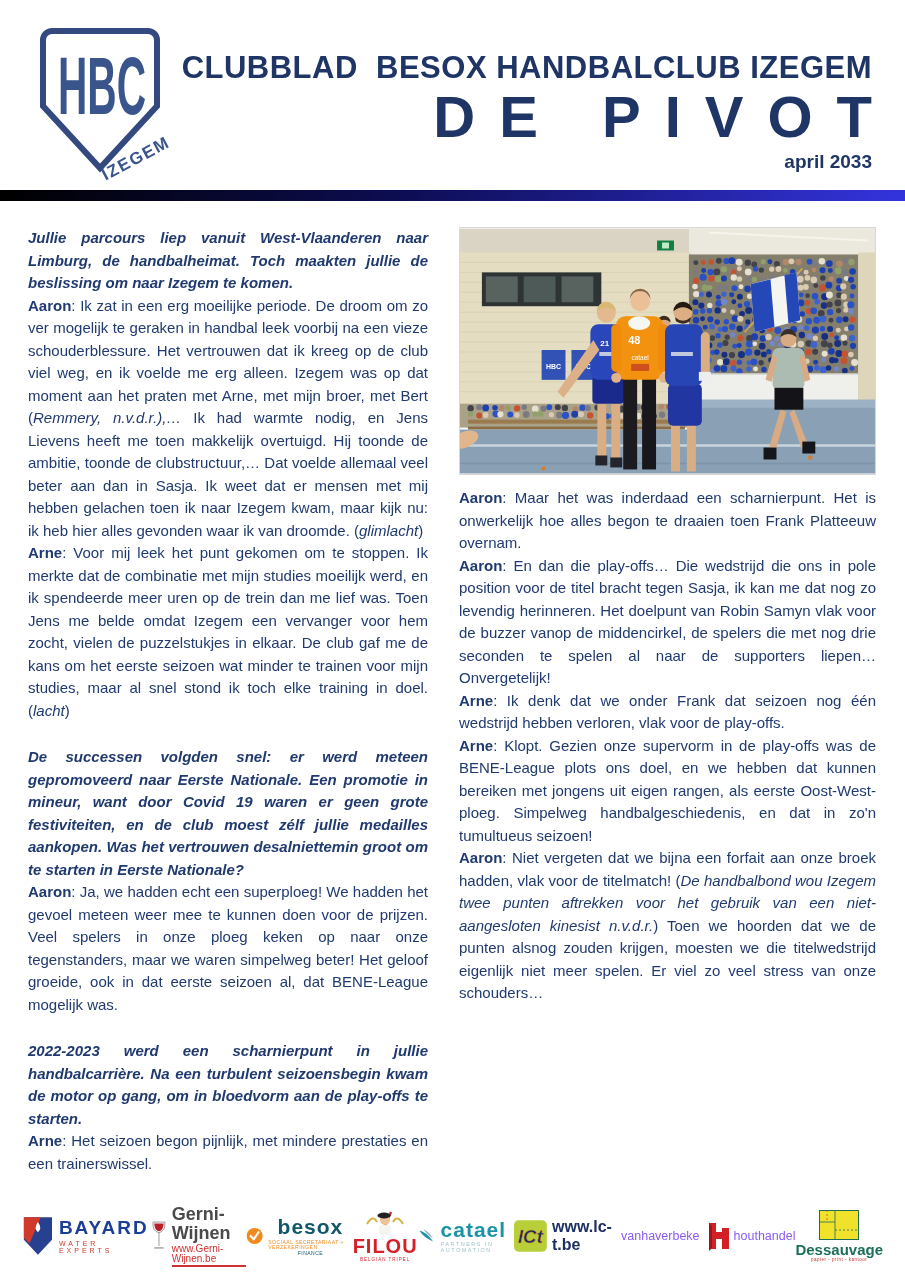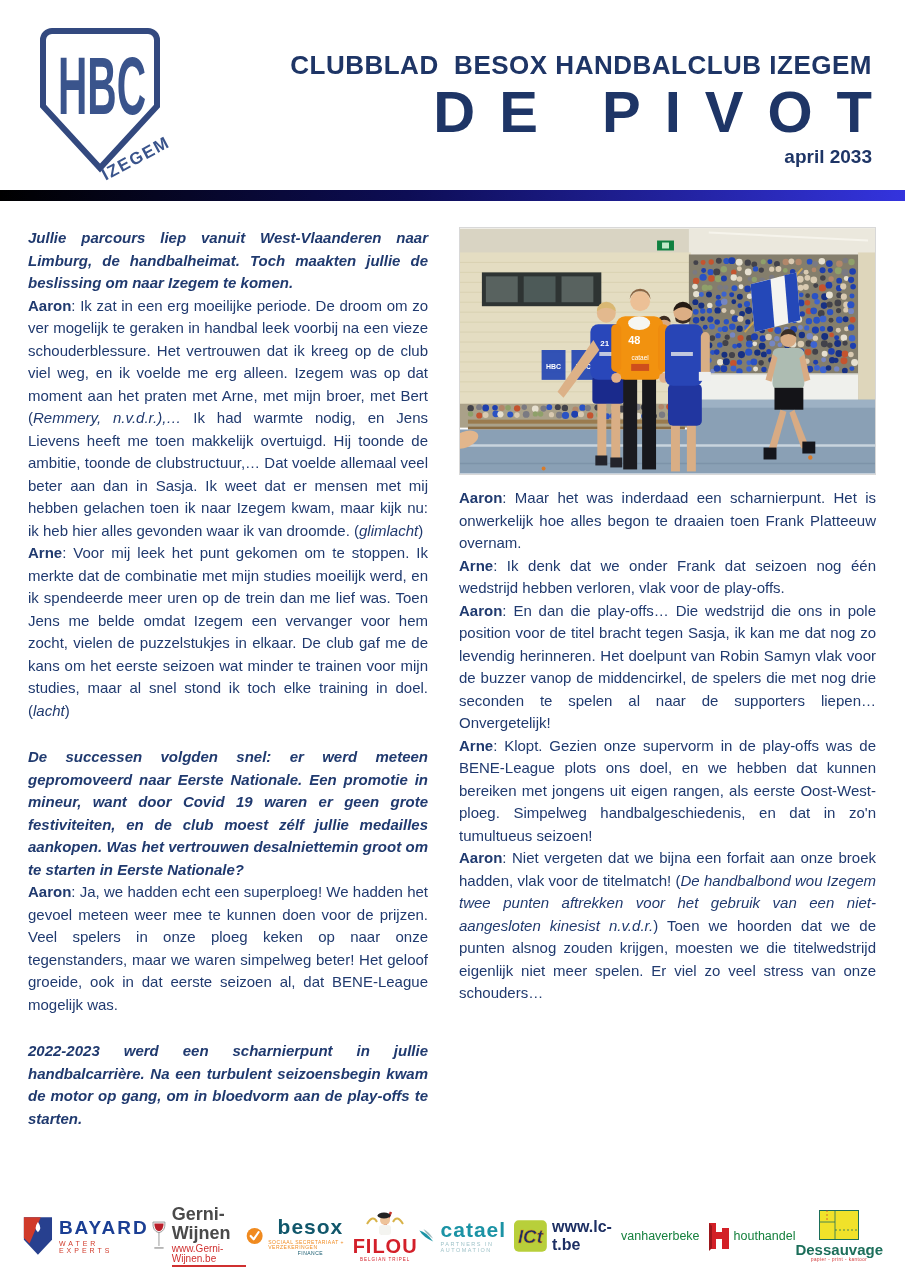--- a/index.html
+++ b/index.html
@@ -4,21 +4,21 @@
 <style>
   html,body{margin:0;padding:0;}
   body{
     width:905px;height:1280px;position:relative;background:#ffffff;
     font-family:"Liberation Sans", sans-serif;overflow:hidden;
   }
   
   .header{position:relative;height:190px;}
   .logo{position:absolute;left:40px;top:26px;width:140px;height:160px;}
   .head-text{position:absolute;right:33px;top:50px;text-align:right;color:#1e3566;}
-  .mag-line{font-size:26px;font-weight:700;letter-spacing:.5px;white-space:pre;}
+  .mag-line{font-size:31px;font-weight:700;letter-spacing:.5px;white-space:pre;}
   .big-title{font-size:58px;font-weight:700;letter-spacing:24px;margin-right:-24px;line-height:1.08;white-space:nowrap;}
   .issue-date{font-size:19px;font-weight:700;margin-top:2px;}
   .grad-bar{height:11px;width:100%;background:linear-gradient(90deg,#000000 0%,#0d0d55 45%,#3434de 100%);}
   
   .main{display:flex;gap:31px;padding:26px 29px 0 28px;}
   .col{width:420px;color:#203a6f;font-size:15px;line-height:22.5px;}
   .col-right{width:417px;}
   .para{margin:0;text-align:justify;}
   .question{font-weight:700;font-style:italic;}
   .gap{margin-top:24px;}
@@ -35,21 +35,21 @@
   .gerni-name{font-size:18px;font-weight:700;color:#4a4a4a;}
   .gerni-url{font-size:10px;color:#d03030;border-bottom:2px solid #d03030;margin-top:1px;}
   .besox-name{font-size:21px;font-weight:700;color:#11576b;letter-spacing:1px;}
   .besox-tag1{font-size:5px;color:#f08a1f;letter-spacing:.5px;margin-top:2px;}
   .besox-tag2{font-size:5px;color:#11576b;letter-spacing:.5px;}
   .filou-name{font-size:20px;font-weight:800;color:#d3202a;letter-spacing:1px;}
   .filou-tag{font-size:4.5px;color:#d3202a;letter-spacing:1px;margin-top:1px;}
   .catael-name{font-size:21px;font-weight:700;color:#1b93a5;letter-spacing:1px;}
   .catael-tag{font-size:5.5px;color:#9fc3c9;letter-spacing:1.5px;margin-top:1px;}
   .lct-url{font-size:16px;font-weight:700;color:#1d2f63;}
-  .vh-txt{font-size:12.5px;color:#15803d;}
+  .vh-txt{font-size:12.5px;color:#8b5cf6;}
   .des-name{font-size:15px;font-weight:700;color:#1c6e5a;margin-top:2px;}
   .des-tag{font-size:4.5px;color:#d03030;letter-spacing:.5px;}
 </style>
 </head>
 <body>
 
 <div class="header">
   <svg class="logo" viewBox="0 0 140 160">
     <path d="M12 5 h96 a9 9 0 0 1 9 9 v66 l-57 62 l-57 -62 v-66 a9 9 0 0 1 9 -9 z" fill="#ffffff" stroke="#33497f" stroke-width="6"></path>
     <text x="62" y="88" font-size="82" font-weight="bold" fill="#3a548c" text-anchor="middle" textLength="88" lengthAdjust="spacingAndGlyphs">HBC</text>
@@ -64,20 +64,21 @@
 <div class="grad-bar"></div>
 
 <div class="main">
   <div class="col">
       <p class="para question"><span>Jullie parcours liep vanuit West-Vlaanderen naar Limburg, de handbalheimat. Toch maakten jullie de beslissing om naar Izegem te komen.</span></p>
       <p class="para"><span class="b">Aaron</span><span>: Ik zat in een erg moeilijke periode. De droom om zo ver mogelijk te geraken in handbal leek voorbij na een vieze schouderblessure. Het vertrouwen dat ik kreeg op de club viel weg, en ik voelde me erg alleen. Izegem was op dat moment aan het praten met Arne, met mijn broer, met Bert (</span><span class="i">Remmery, n.v.d.r.),…</span><span> Ik had warmte nodig, en Jens Lievens heeft me toen makkelijk overtuigd. Hij toonde de ambitie, toonde de clubstructuur,… Dat voelde allemaal veel beter aan dan in Sasja. Ik weet dat er mensen met mij hebben gelachen toen ik naar Izegem kwam, maar kijk nu: ik heb hier alles gevonden waar ik van droomde. (</span><span class="i">glimlacht</span><span>)</span></p>
       <p class="para"><span class="b">Arne</span><span>: Voor mij leek het punt gekomen om te stoppen. Ik merkte dat de combinatie met mijn studies moeilijk werd, en ik spendeerde meer uren op de trein dan me lief was. Toen Jens me belde omdat Izegem een vervanger voor hem zocht, vielen de puzzelstukjes in elkaar. De club gaf me de kans om het eerste seizoen wat minder te trainen voor mijn studies, maar al snel stond ik toch elke training in doel. (</span><span class="i">lacht</span><span>)</span></p>
       <p class="para question gap"><span>De successen volgden snel: er werd meteen gepromoveerd naar Eerste Nationale. Een promotie in mineur, want door Covid 19 waren er geen grote festiviteiten, en de club moest zélf jullie medailles aankopen. Was het vertrouwen desalniettemin groot om te starten in Eerste Nationale?</span></p>
       <p class="para"><span class="b">Aaron</span><span>: Ja, we hadden echt een superploeg! We hadden het gevoel meteen weer mee te kunnen doen voor de prijzen. Veel spelers in onze ploeg keken op naar onze tegenstanders, maar we waren simpelweg beter! Het geloof groeide, ook in dat eerste seizoen al, dat BENE-League mogelijk was.</span></p>
       <p class="para question gap"><span>2022-2023 werd een scharnierpunt in jullie handbalcarrière. Na een turbulent seizoensbegin kwam de motor op gang, om in bloedvorm aan de play-offs te starten.</span></p>
+      <p class="para"><span class="b">Arne</span><span>: Het seizoen begon pijnlijk, met mindere prestaties en een trainerswissel.</span></p>
     </div>
 
   <div class="col col-right">
     <svg class="photo" viewBox="0 0 417 246">
 
       <rect x="0" y="0" width="417" height="26" fill="#d9d4c3"></rect>
       <rect x="230" y="0" width="187" height="26" fill="#ebe8dd"></rect>
       <line x1="250" y1="4" x2="410" y2="12" stroke="#f6f4ec" stroke-width="2"></line>
 
       <rect x="0" y="24" width="232" height="174" fill="#e4ddc2"></rect>
@@ -563,22 +564,22 @@
         <rect x="305" y="220" width="13" height="12" fill="#15161c"></rect>
         <rect x="344" y="214" width="13" height="12" fill="#15161c"></rect>
         <path d="M314 126 L307 152 L313 154 L319 130 z" fill="#d8ab84"></path>
         <path d="M346 126 L352 152 L346 154 L341 130 z" fill="#d8ab84"></path>
         <circle cx="330" cy="111" r="8" fill="#d8ab84"></circle>
         <path d="M322 109 a8 8 0 0 1 16 0 q-8 -6 -16 0 z" fill="#3a2e26"></path>
       </g>
     </svg>
     <div>
         <p class="para"><span class="b">Aaron</span><span>: Maar het was inderdaad een scharnierpunt. Het is onwerkelijk hoe alles begon te draaien toen Frank Platteeuw overnam.</span></p>
+        <p class="para"><span class="b">Aaron</span><span>: En dan die play-offs… Die wedstrijd die ons in pole position voor de titel bracht tegen Sasja, ik kan me dat nog zo levendig herinneren. Het doelpunt van Robin Samyn vlak voor de buzzer vanop de middencirkel, de spelers die met nog drie seconden te spelen al naar de supporters liepen… Onvergetelijk!</span></p>
         <p class="para"><span class="b">Arne</span><span>: Ik denk dat we onder Frank dat seizoen nog één wedstrijd hebben verloren, vlak voor de play-offs.</span></p>
-        <p class="para"><span class="b">Aaron</span><span>: En dan die play-offs… Die wedstrijd die ons in pole position voor de titel bracht tegen Sasja, ik kan me dat nog zo levendig herinneren. Het doelpunt van Robin Samyn vlak voor de buzzer vanop de middencirkel, de spelers die met nog drie seconden te spelen al naar de supporters liepen… Onvergetelijk!</span></p>
         <p class="para"><span class="b">Arne</span><span>: Klopt. Gezien onze supervorm in de play-offs was de BENE-League plots ons doel, en we hebben dat kunnen bereiken met jongens uit eigen rangen, als eerste Oost-West-ploeg. Simpelweg handbalgeschiedenis, en dat in zo'n tumultueus seizoen!</span></p>
         <p class="para"><span class="b">Aaron</span><span>: Niet vergeten dat we bijna een forfait aan onze broek hadden, vlak voor de titelmatch! (</span><span class="i">De handbalbond wou Izegem twee punten aftrekken voor het gebruik van een niet-aangesloten kinesist n.v.d.r.</span><span>) Toen we hoorden dat we de punten alsnog zouden krijgen, moesten we die titelwedstrijd eigenlijk niet meer spelen. Er viel zo veel stress van onze schouders…</span></p>
       </div>
   </div>
 </div>
 
 <div class="footer">
 
   <div class="sp">
     <svg width="34" height="44" viewBox="0 0 34 44">

